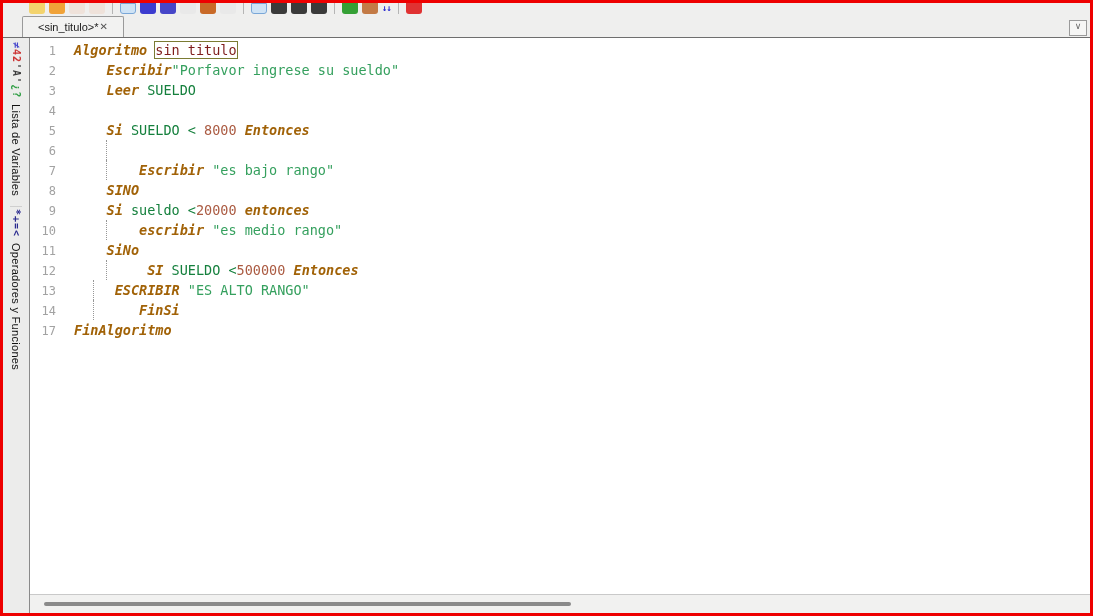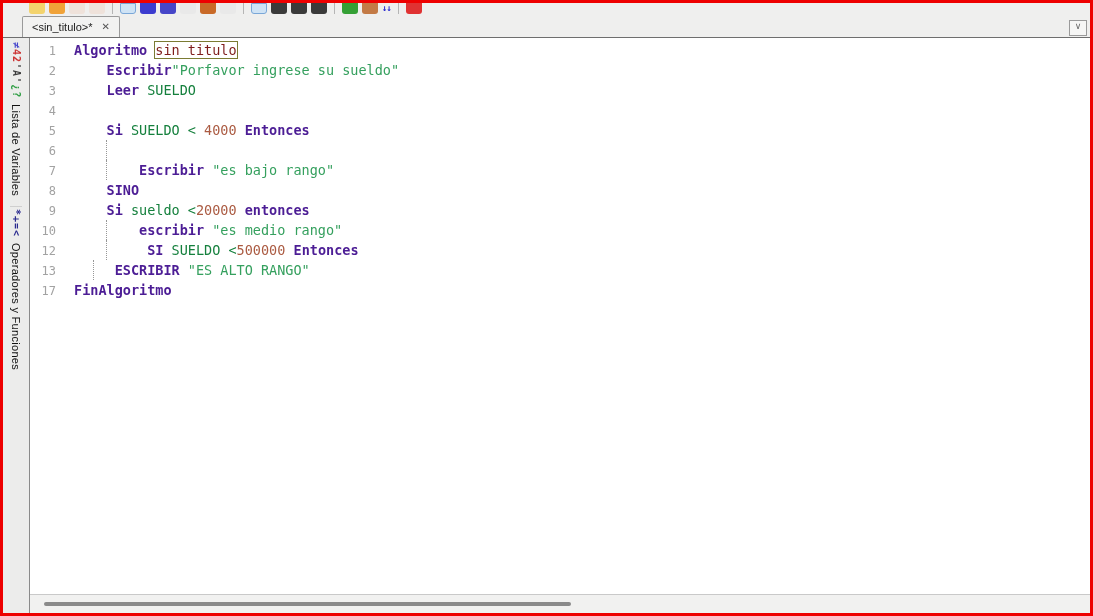--- a/index.html
+++ b/index.html
@@ -13,21 +13,21 @@
   .stub { width:16px; height:11px; border-radius:0 0 3px 3px; }
   .stub.sel { border:1px solid #7aa7d7; background:#cfe3f5; }
   .sep { width:1px; height:11px; background:#b5b5b5; margin:0 3px; }
   .stub-text { font:bold 9px/11px "DejaVu Sans Mono", monospace; color:#2a2ad0; letter-spacing:-1px; }
 
   
   .tabbar { height:22px; background:#efefee; border-bottom:1px solid #6e6e6e;
             position:relative; display:flex; align-items:flex-end; flex:0 0 auto; }
   .tab { margin-left:19px; height:21px; background:#f2f2f1;
          border:1px solid #9a9a9a; border-bottom:none; border-radius:2px 2px 0 0;
-         display:flex; align-items:center; gap:9px; padding:0 9px; }
+         display:flex; align-items:center; gap:1px; padding:0 15px; }
   .tab-label { font-size:11px; color:#1c1c1c; }
   .tab-close { font-size:10px; color:#555; line-height:1; }
   .tabdrop { position:absolute; right:3px; top:4px; width:18px; height:16px;
              background:#f6f6f5; border:1px solid #9a9a9a;
              display:flex; align-items:center; justify-content:center; }
   .tabdrop span { font-size:9px; color:#666; line-height:0; margin-top:-4px; }
 
   
   .main { flex:1; display:flex; min-height:0; }
   .sidebar { width:27px; background:#ececeb; border-right:1px solid #8a8a8a;
@@ -38,21 +38,21 @@
   .vglyphs { font:bold 10px "DejaVu Sans Mono", monospace; letter-spacing:1px; }
   .vlabel { font-size:11px; color:#111; margin-top:6px; letter-spacing:0.3px; }
 
   .editcol { flex:1; display:flex; flex-direction:column; min-width:0; }
   .editor { flex:1; background:#ffffff; overflow:hidden; padding-top:2px;
             font-family:"DejaVu Sans Mono", monospace; }
   .line { position:relative; height:20px; white-space:pre;
           font:13.5px/20px "DejaVu Sans Mono", monospace; }
   .ln { display:inline-block; width:26px; text-align:right; margin-right:18px;
         font:12px/20px "DejaVu Sans Mono", monospace; color:#a2a2a2; }
-  .seg-kw { color:#4c1d95; font-weight:bold; }
+  .seg-kw { color:#a16207; font-weight:bold;font-style:italic; }
   .seg-plain { color:#15803d; }
   .seg-str { color:#35a05e; }
   .seg-num { color:#ab5b42; }
   .seg-box { color:#7f1d1d; outline:1px solid #7b7b33; }
   .guide { position:absolute; top:0; height:20px; border-left:1px dotted #979797; }
 
   
   .hscroll { flex:0 0 19px; background:#f1f1f0; border-top:1px solid #c9c9c9; position:relative; }
   .hthumb { position:absolute; left:14px; top:7px; width:527px; height:4px;
             background:#8a8a8a; border-radius:2px; }
@@ -108,28 +108,30 @@
           <span class="vlabel">Operadores y Funciones</span>
         </div>
       </div>
 
     <div class="editcol">
       <div class="editor" id="editor">
           <div class="line"><span class="ln">1</span><span class="seg-kw">Algoritmo</span><span class="seg-plain"> </span><span class="seg-box">sin_titulo</span></div>
           <div class="line"><span class="ln">2</span><span class="seg-plain">    </span><span class="seg-kw">Escribir</span><span class="seg-str">"Porfavor ingrese su sueldo"</span></div>
           <div class="line"><span class="ln">3</span><span class="seg-plain">    </span><span class="seg-kw">Leer</span><span class="seg-plain"> SUELDO</span></div>
           <div class="line"><span class="ln">4</span></div>
-          <div class="line"><span class="ln">5</span><span class="seg-plain">    </span><span class="seg-kw">Si</span><span class="seg-plain"> SUELDO &lt; </span><span class="seg-num">4000</span><span class="seg-plain"> </span><span class="seg-kw">Entonces</span></div>
+          <div class="line"><span class="ln">5</span><span class="seg-plain">    </span><span class="seg-kw">Si</span><span class="seg-plain"> SUELDO &lt; </span><span class="seg-num">8000</span><span class="seg-plain"> </span><span class="seg-kw">Entonces</span></div>
           <div class="line"><span class="guide" style="left: 76px;"></span><span class="ln">6</span></div>
           <div class="line"><span class="guide" style="left: 76px;"></span><span class="ln">7</span><span class="seg-plain">        </span><span class="seg-kw">Escribir</span><span class="seg-plain"> </span><span class="seg-str">"es bajo rango"</span></div>
           <div class="line"><span class="ln">8</span><span class="seg-plain">    </span><span class="seg-kw">SINO</span></div>
           <div class="line"><span class="ln">9</span><span class="seg-plain">    </span><span class="seg-kw">Si</span><span class="seg-plain"> sueldo &lt;</span><span class="seg-num">20000</span><span class="seg-plain"> </span><span class="seg-kw">entonces</span></div>
           <div class="line"><span class="guide" style="left: 76px;"></span><span class="ln">10</span><span class="seg-plain">        </span><span class="seg-kw">escribir</span><span class="seg-plain"> </span><span class="seg-str">"es medio rango"</span></div>
+          <div class="line"><span class="ln">11</span><span class="seg-plain">    </span><span class="seg-kw">SiNo</span></div>
           <div class="line"><span class="guide" style="left: 76px;"></span><span class="ln">12</span><span class="seg-plain">         </span><span class="seg-kw">SI</span><span class="seg-plain"> SUELDO &lt;</span><span class="seg-num">500000</span><span class="seg-plain"> </span><span class="seg-kw">Entonces</span></div>
           <div class="line"><span class="guide" style="left: 63px;"></span><span class="ln">13</span><span class="seg-plain">     </span><span class="seg-kw">ESCRIBIR</span><span class="seg-plain"> </span><span class="seg-str">"ES ALTO RANGO"</span></div>
+          <div class="line"><span class="guide" style="left: 63px;"></span><span class="ln">14</span><span class="seg-plain">        </span><span class="seg-kw">FinSi</span></div>
           <div class="line"><span class="ln">17</span><span class="seg-kw">FinAlgoritmo</span></div>
         </div>
       <div class="hscroll">
         <div class="hthumb"></div>
       </div>
     </div>
   </div>
 
 </div>
 

